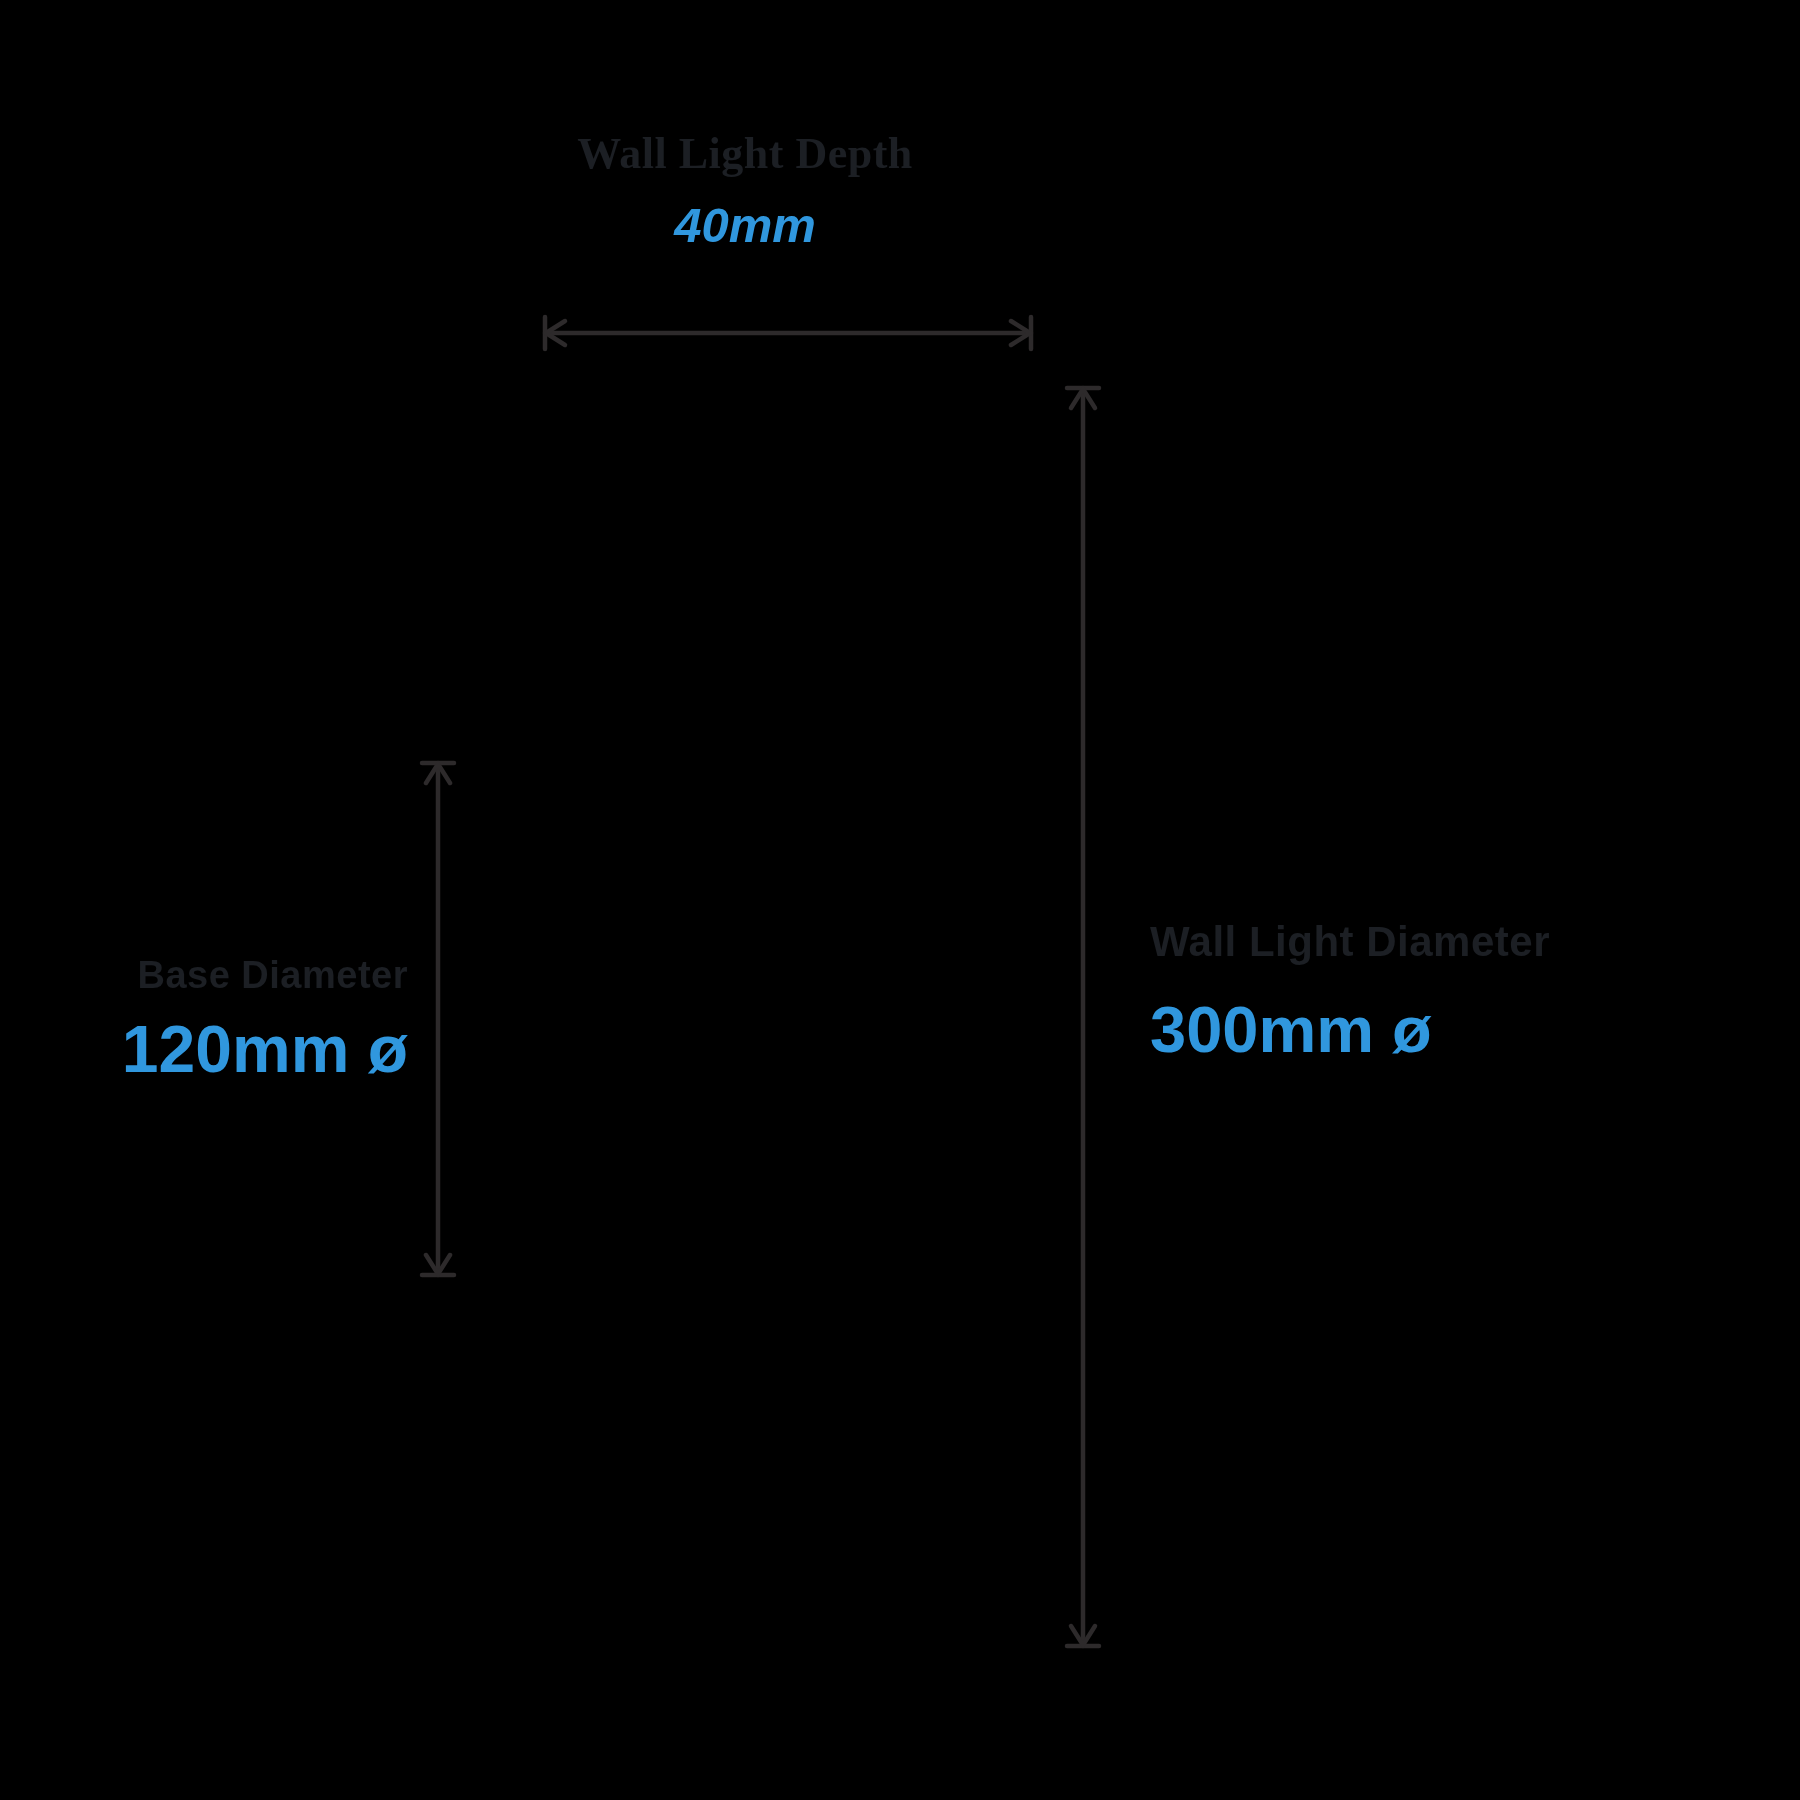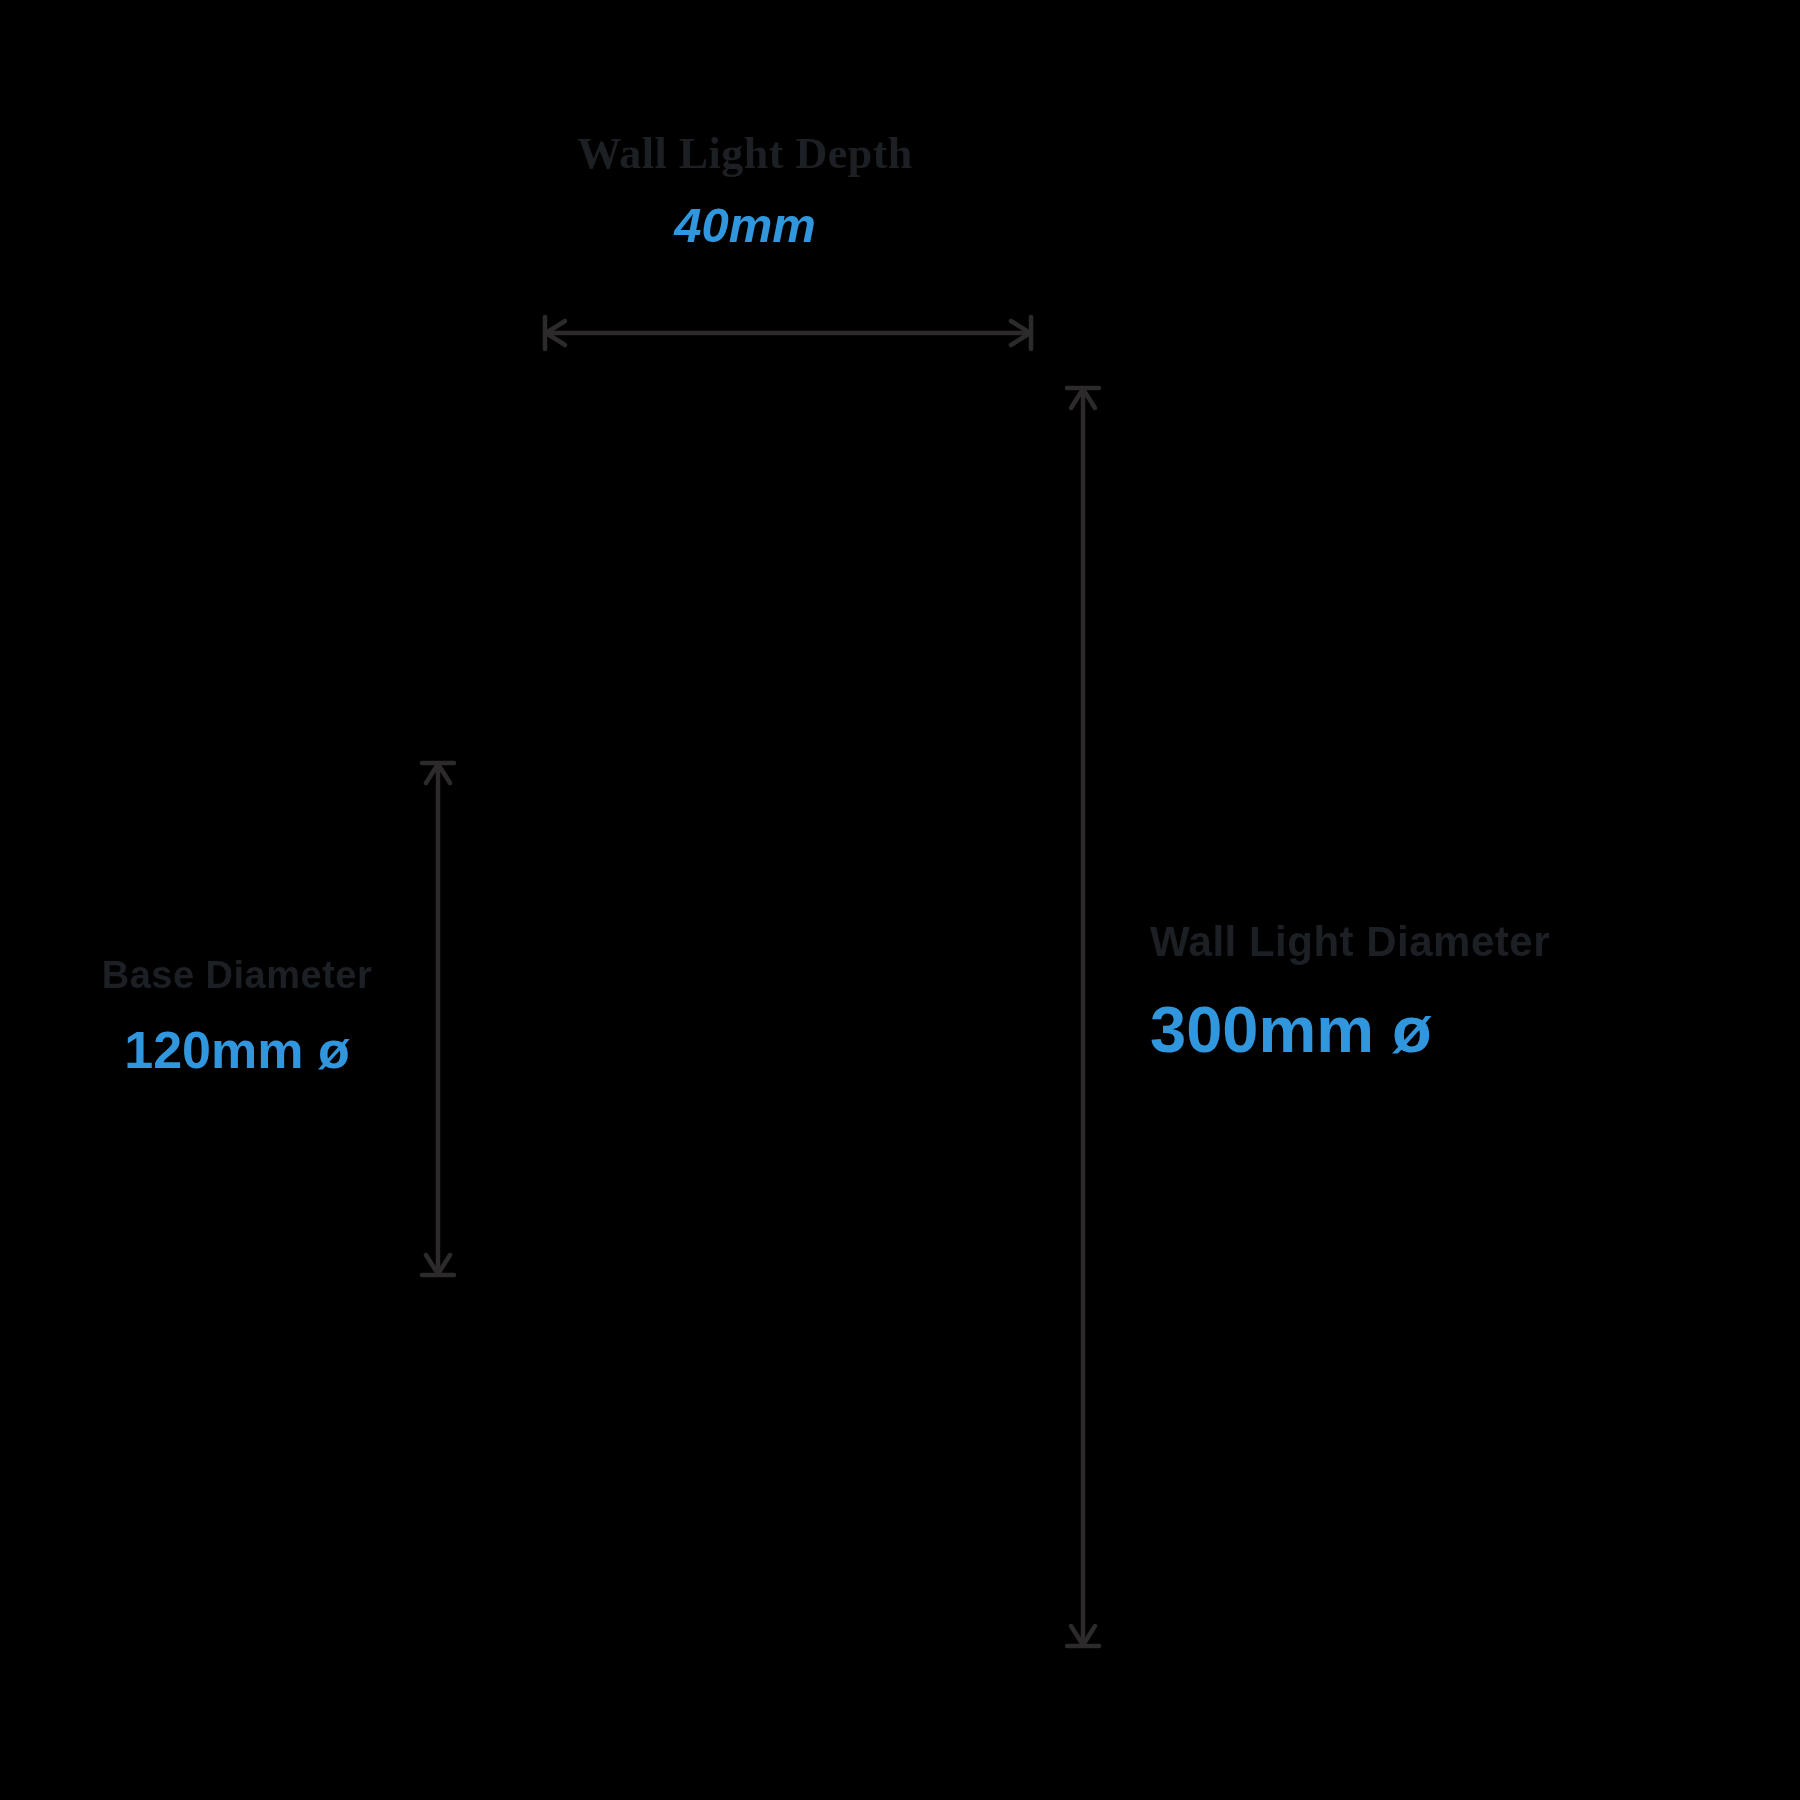--- a/index.html
+++ b/index.html
@@ -29,25 +29,25 @@
   }
   
   .depth-group{
     position:absolute;left:395px;top:126px;width:700px;
     text-align:center;
   }
   .depth-group .dim-title{font-size:44px;font-family:Liberation Serif, serif;}
   .depth-group .dim-value{font-size:49px;margin-top:14px;font-style:italic;}
   
   .base-group{
-    position:absolute;left:47px;top:952px;width:380px;
-    text-align:center;
+    position:absolute;left:28px;top:952px;width:380px;
+    text-align:right;
   }
   .base-group .dim-title{font-size:38px;}
-  .base-group .dim-value{font-size:52px;margin-top:18px;}
+  .base-group .dim-value{font-size:66px;margin-top:8px;}
   
   .wld-group{
     position:absolute;left:1150px;top:916px;width:600px;
     text-align:left;
   }
   .wld-group .dim-title{font-size:42px;}
   .wld-group .dim-value{font-size:65px;margin-top:20px;}
   .dim-line{
     position:absolute;
     color:var(--line-gray);

